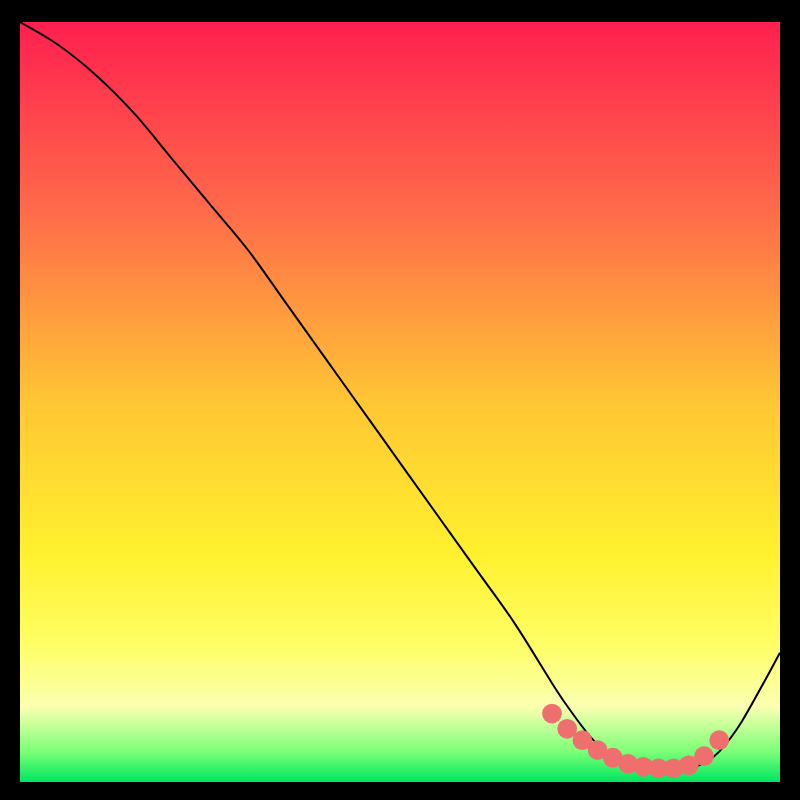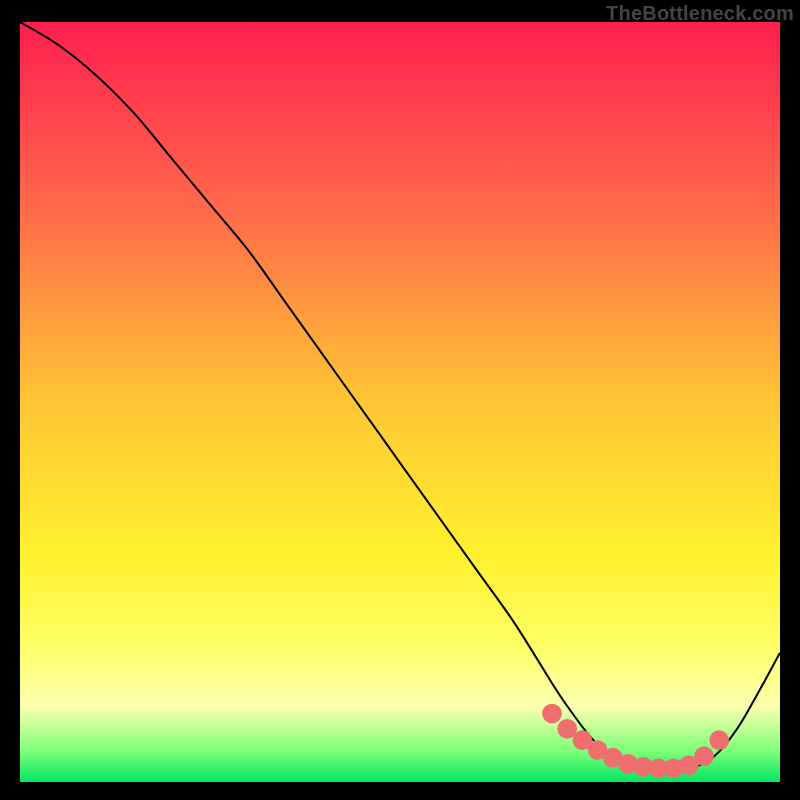--- a/index.html
+++ b/index.html
@@ -49,21 +49,20 @@
     font-size: 20px;
     font-weight: 600;
     letter-spacing: 0.2px;
   }
 </style>
 </head>
 <body>
 
 <div class="frame">
 
-  <div class="watermark">TheBottleneck.com</div>
 
   <div class="plot">
 
     <svg class="gradient" viewBox="0 0 100 100" preserveAspectRatio="none">
       <defs>
         <linearGradient id="heat" x1="0" y1="0" x2="0" y2="1">
             <stop offset="0%" stop-color="#ff1f4f"></stop>
             <stop offset="25%" stop-color="#ff6b4a"></stop>
             <stop offset="50%" stop-color="#ffc634"></stop>
             <stop offset="70%" stop-color="#fff12e"></stop>

